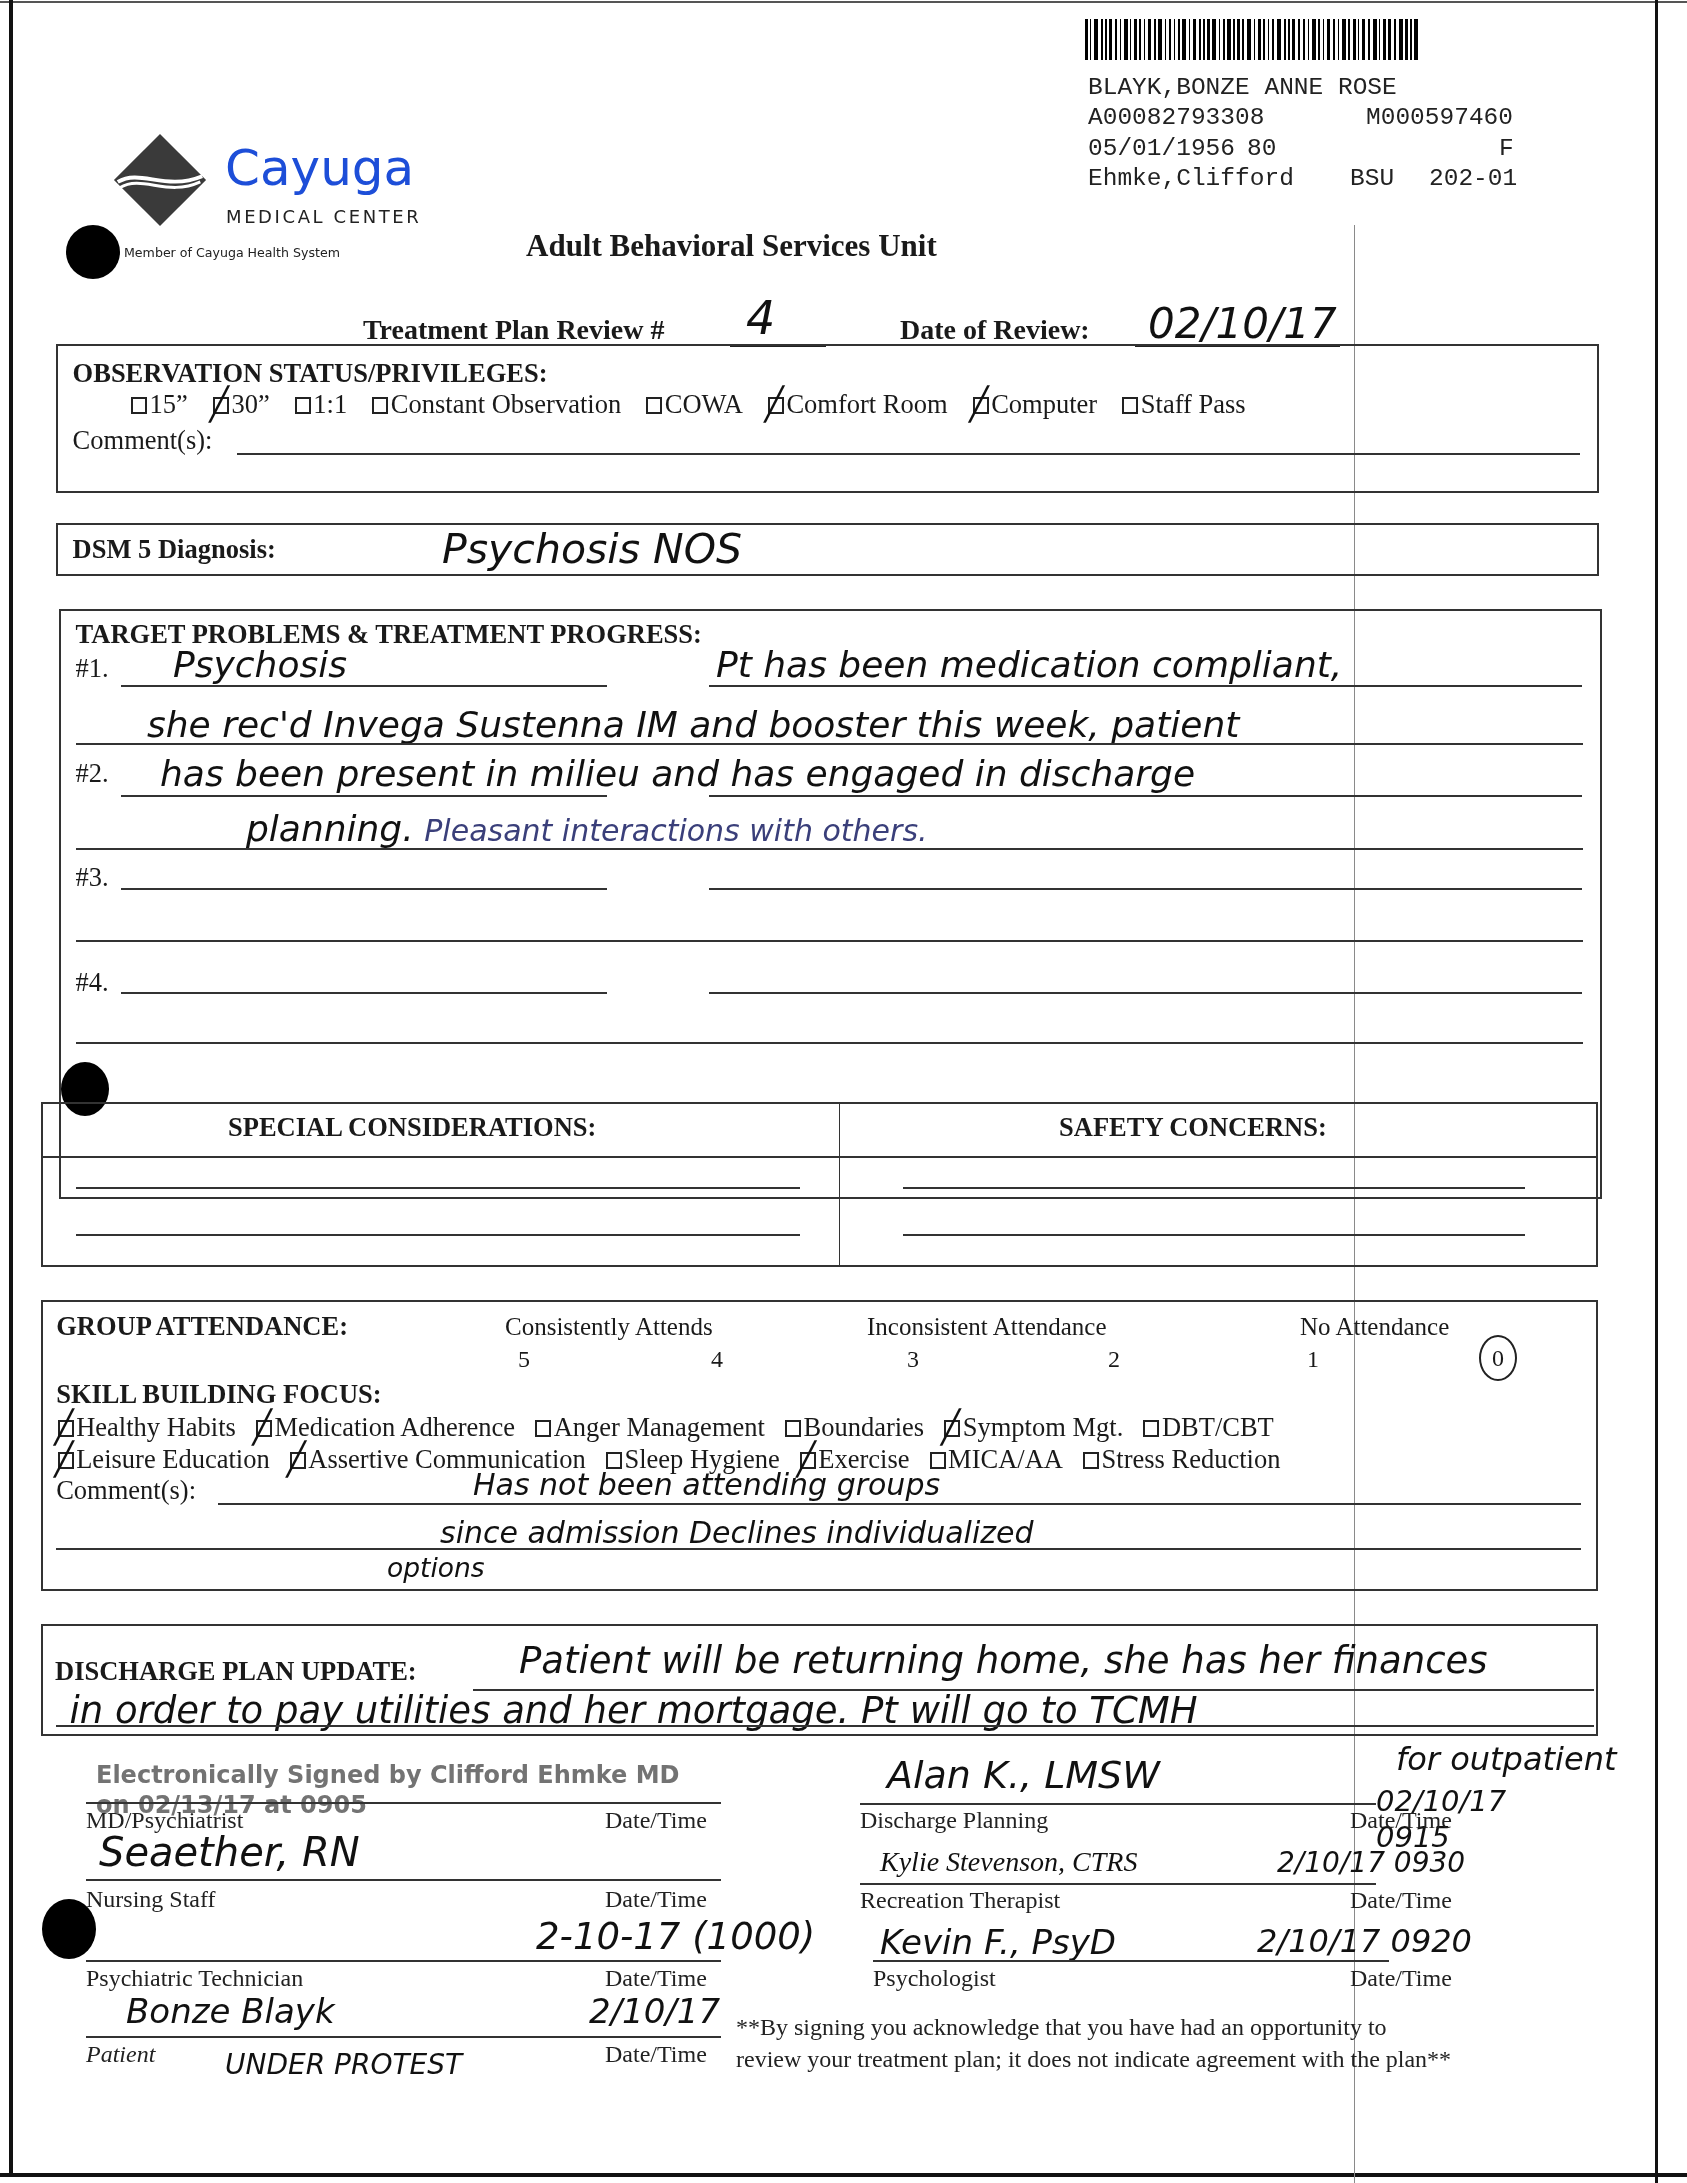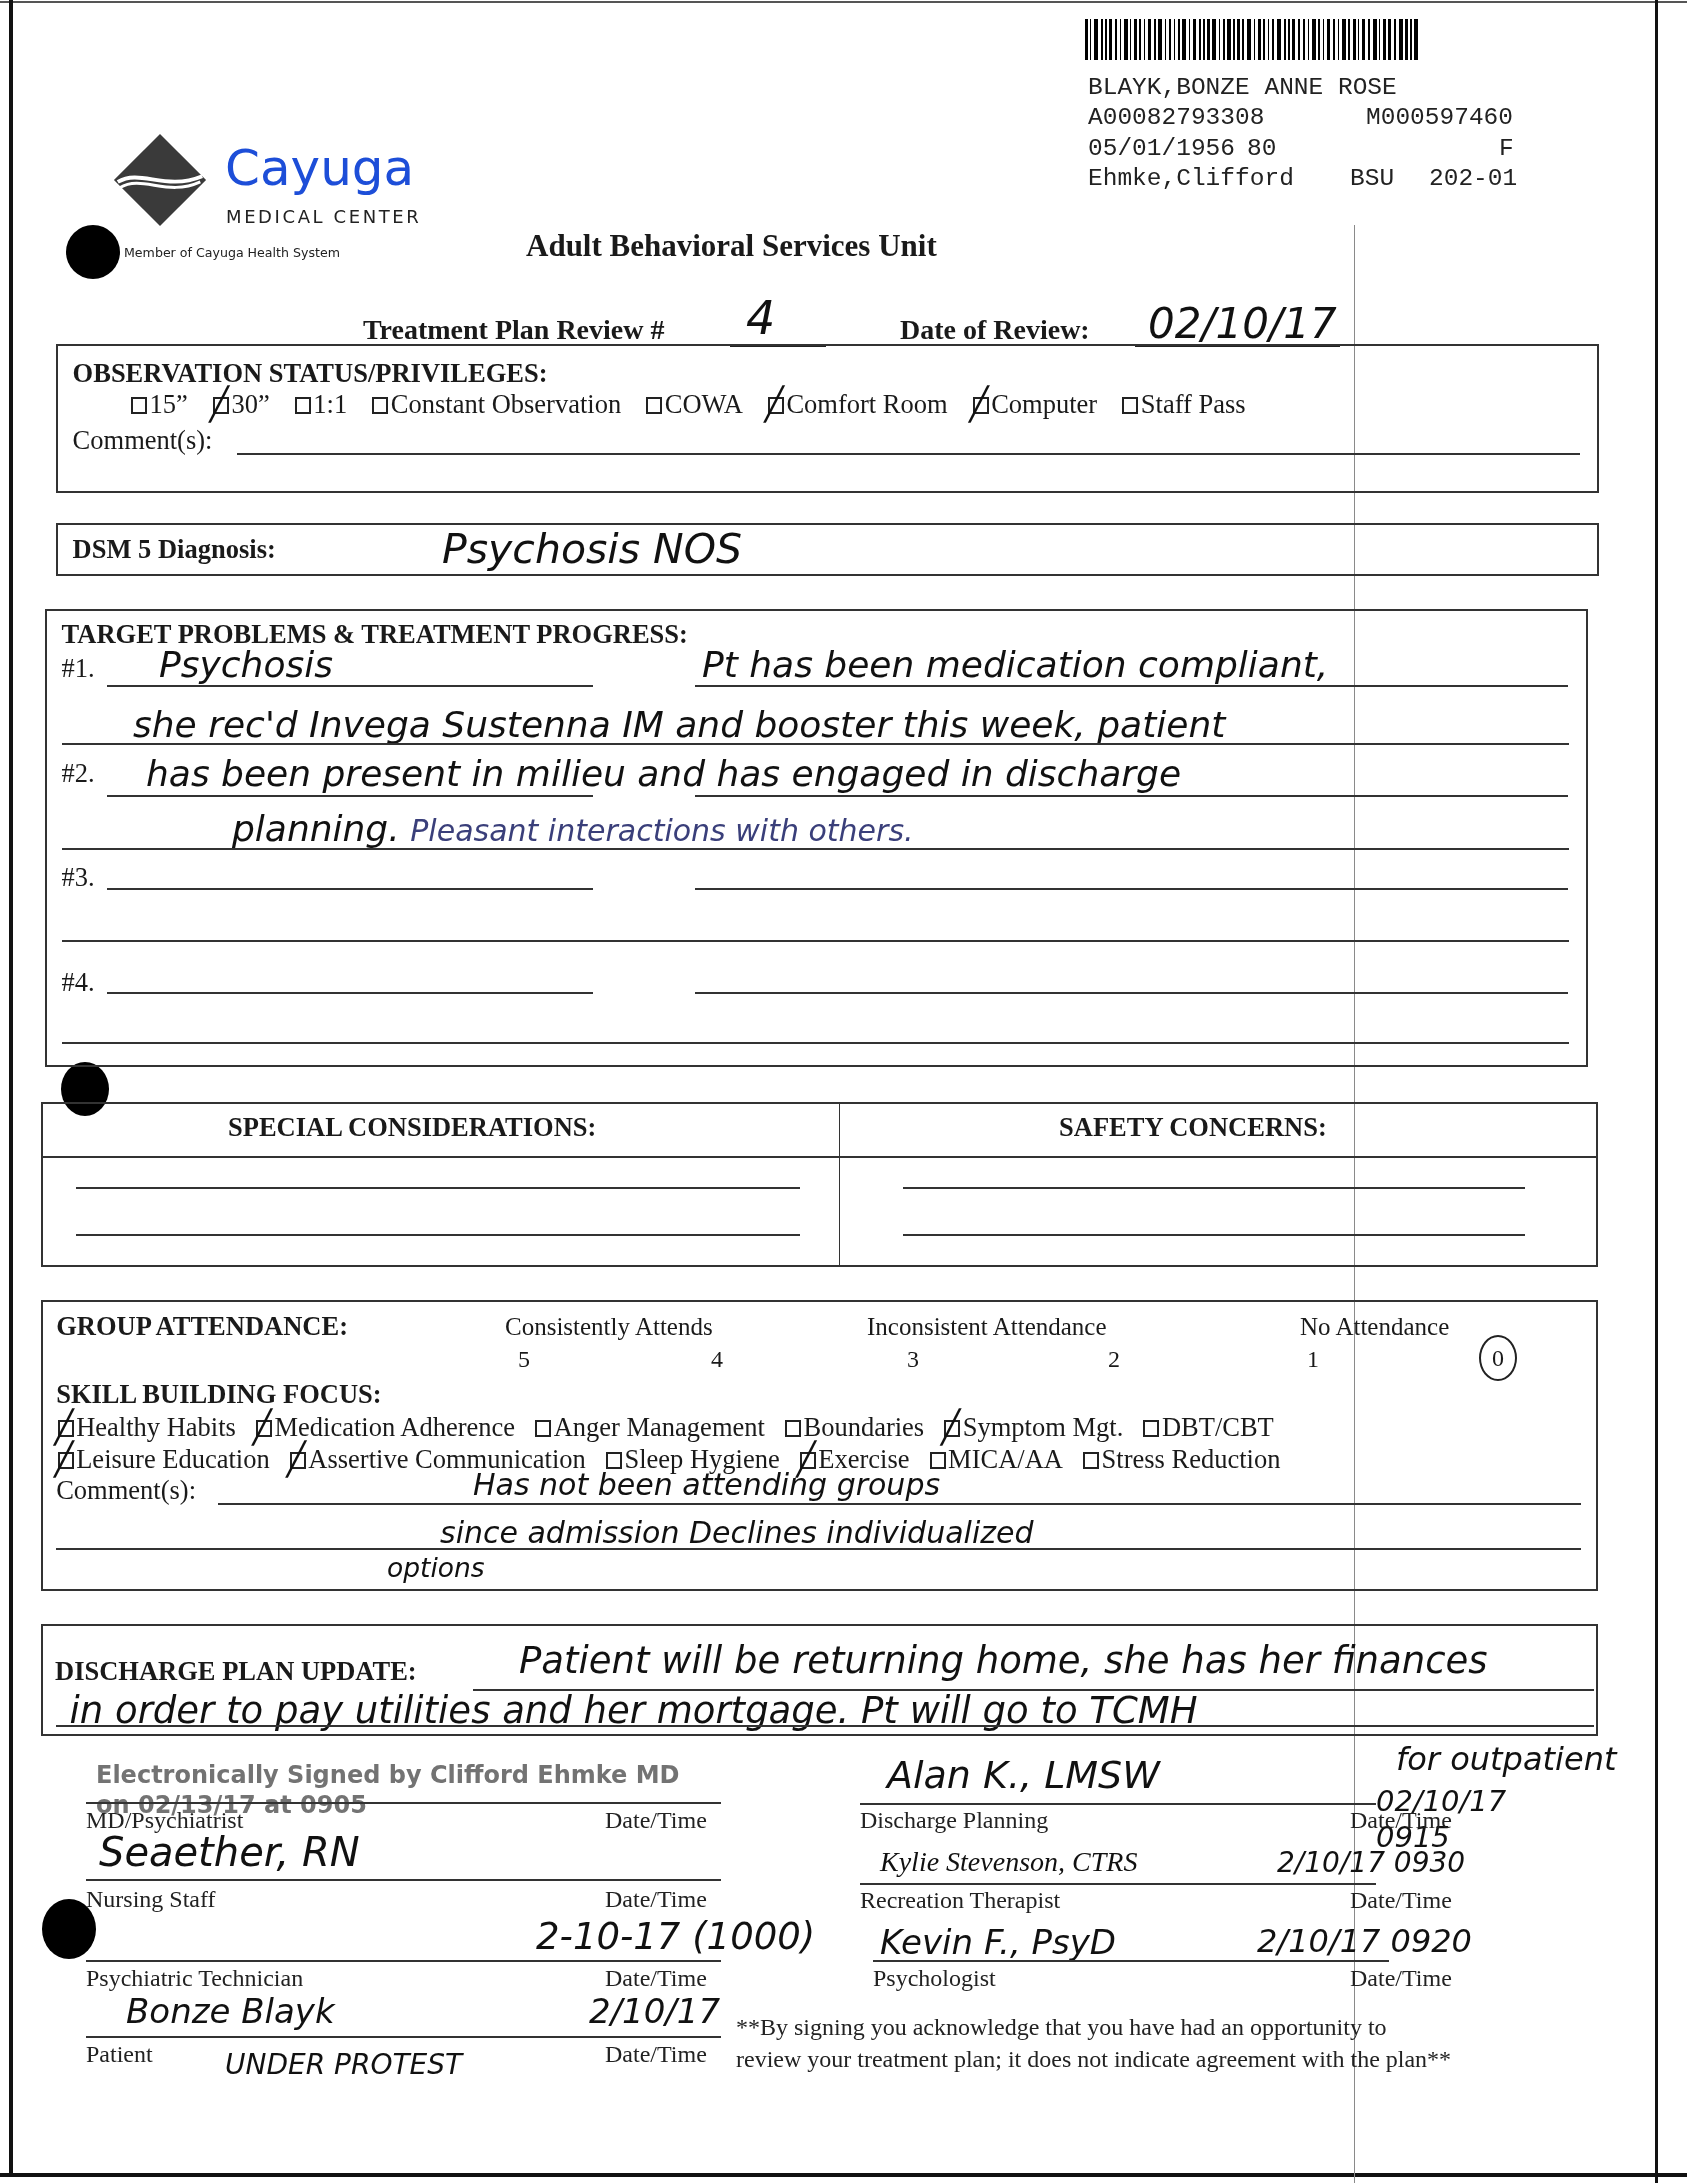--- a/index.html
+++ b/index.html
@@ -167,21 +167,21 @@
   </div>
   <div class="abs txt" style="left:14.6px;top:79px;">Comment(s):</div>
   <div class="abs thin" style="left:179px;top:107px;width:1343px;"></div>
 </div>
 
 <div class="abs box" style="left:56px;top:523px;width:1543px;height:53px;">
   <div class="abs sect-title" style="left:14.6px;top:9.3px;">DSM 5 Diagnosis:</div>
   <div class="abs hand" style="left:384px;top:0px;font-size:41px;">Psychosis NOS</div>
 </div>
 
-<div class="abs box" style="left:45px;top:609px;width:1543px;height:458px;">
+<div class="abs box" style="left:59px;top:609px;width:1543px;height:590px;">
   <div class="abs sect-title" style="left:14.6px;top:8px;">TARGET PROBLEMS &amp; TREATMENT PROGRESS:</div>
 
   <div class="abs txt" style="left:14.6px;top:42px;">#1.</div>
   <div class="abs hand" style="left:112px;top:33px;font-size:36px;">Psychosis</div>
   <div class="abs thin" style="left:60px;top:74px;width:486px;"></div>
   <div class="abs hand" style="left:655px;top:33px;font-size:36px;">Pt has been medication compliant,</div>
   <div class="abs thin" style="left:648px;top:74px;width:873px;"></div>
 
   <div class="abs hand" style="left:86px;top:93px;font-size:36px;">she rec'd Invega Sustenna IM and booster this week, patient</div>
   <div class="abs thin" style="left:14.6px;top:132px;width:1507px;"></div>
@@ -280,21 +280,21 @@
 <div class="abs sig-label" style="left:86px;top:1886px;">Nursing Staff</div>
 <div class="abs sig-label" style="left:605px;top:1886px;">Date/Time</div>
 
 <div class="abs thin" style="left:86px;top:1960px;width:635px;"></div>
 <div class="abs sig-label" style="left:86px;top:1965px;">Psychiatric Technician</div>
 <div class="abs sig-label" style="left:605px;top:1965px;">Date/Time</div>
 
 <div class="abs hand" style="left:126px;top:1991px;font-size:34px;">Bonze Blayk</div>
 <div class="abs hand" style="left:589px;top:1991px;font-size:34px;">2/10/17</div>
 <div class="abs thin" style="left:86px;top:2036px;width:635px;"></div>
-<div class="abs sig-label" style="left:86px;top:2041px;">Patient</div>
+<div class="abs sig-label" style="left:86px;top:2041px;font-style:italic;">Patient</div>
 <div class="abs hand" style="left:225px;top:2048px;font-size:28px;">UNDER PROTEST</div>
 <div class="abs sig-label" style="left:605px;top:2041px;">Date/Time</div>
 
 <div class="abs hand" style="left:887px;top:1753px;font-size:38px;">Alan K., LMSW</div>
 <div class="abs hand" style="left:1376px;top:1783px;font-size:29px;width:172px;line-height:36px;">02/10/17 0915</div>
 <div class="abs thin" style="left:860px;top:1803px;width:516px;"></div>
 <div class="abs sig-label" style="left:860px;top:1807px;">Discharge Planning</div>
 <div class="abs sig-label" style="left:1350px;top:1807px;">Date/Time</div>
 
 <div class="abs hand" style="left:880px;top:1846px;font-size:28px;white-space:nowrap;font-family:Liberation Serif, serif;">Kylie Stevenson, CTRS</div>

